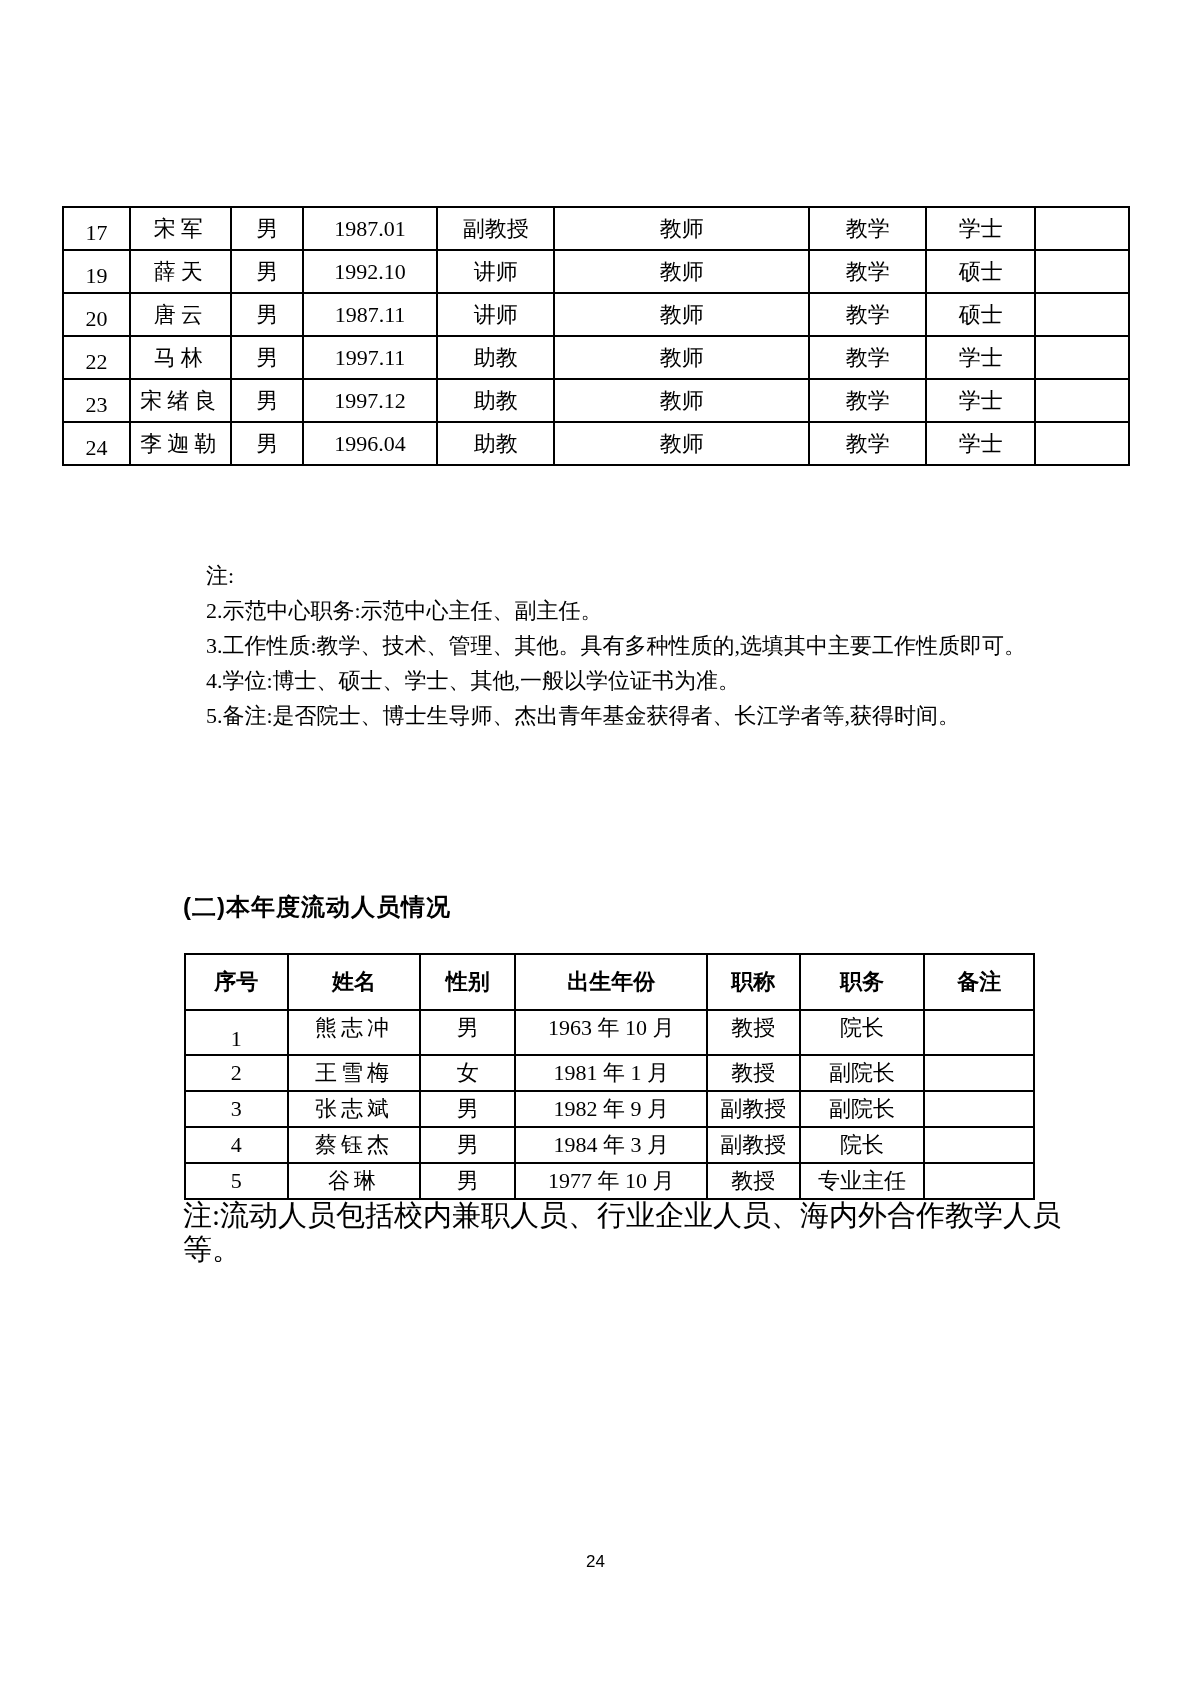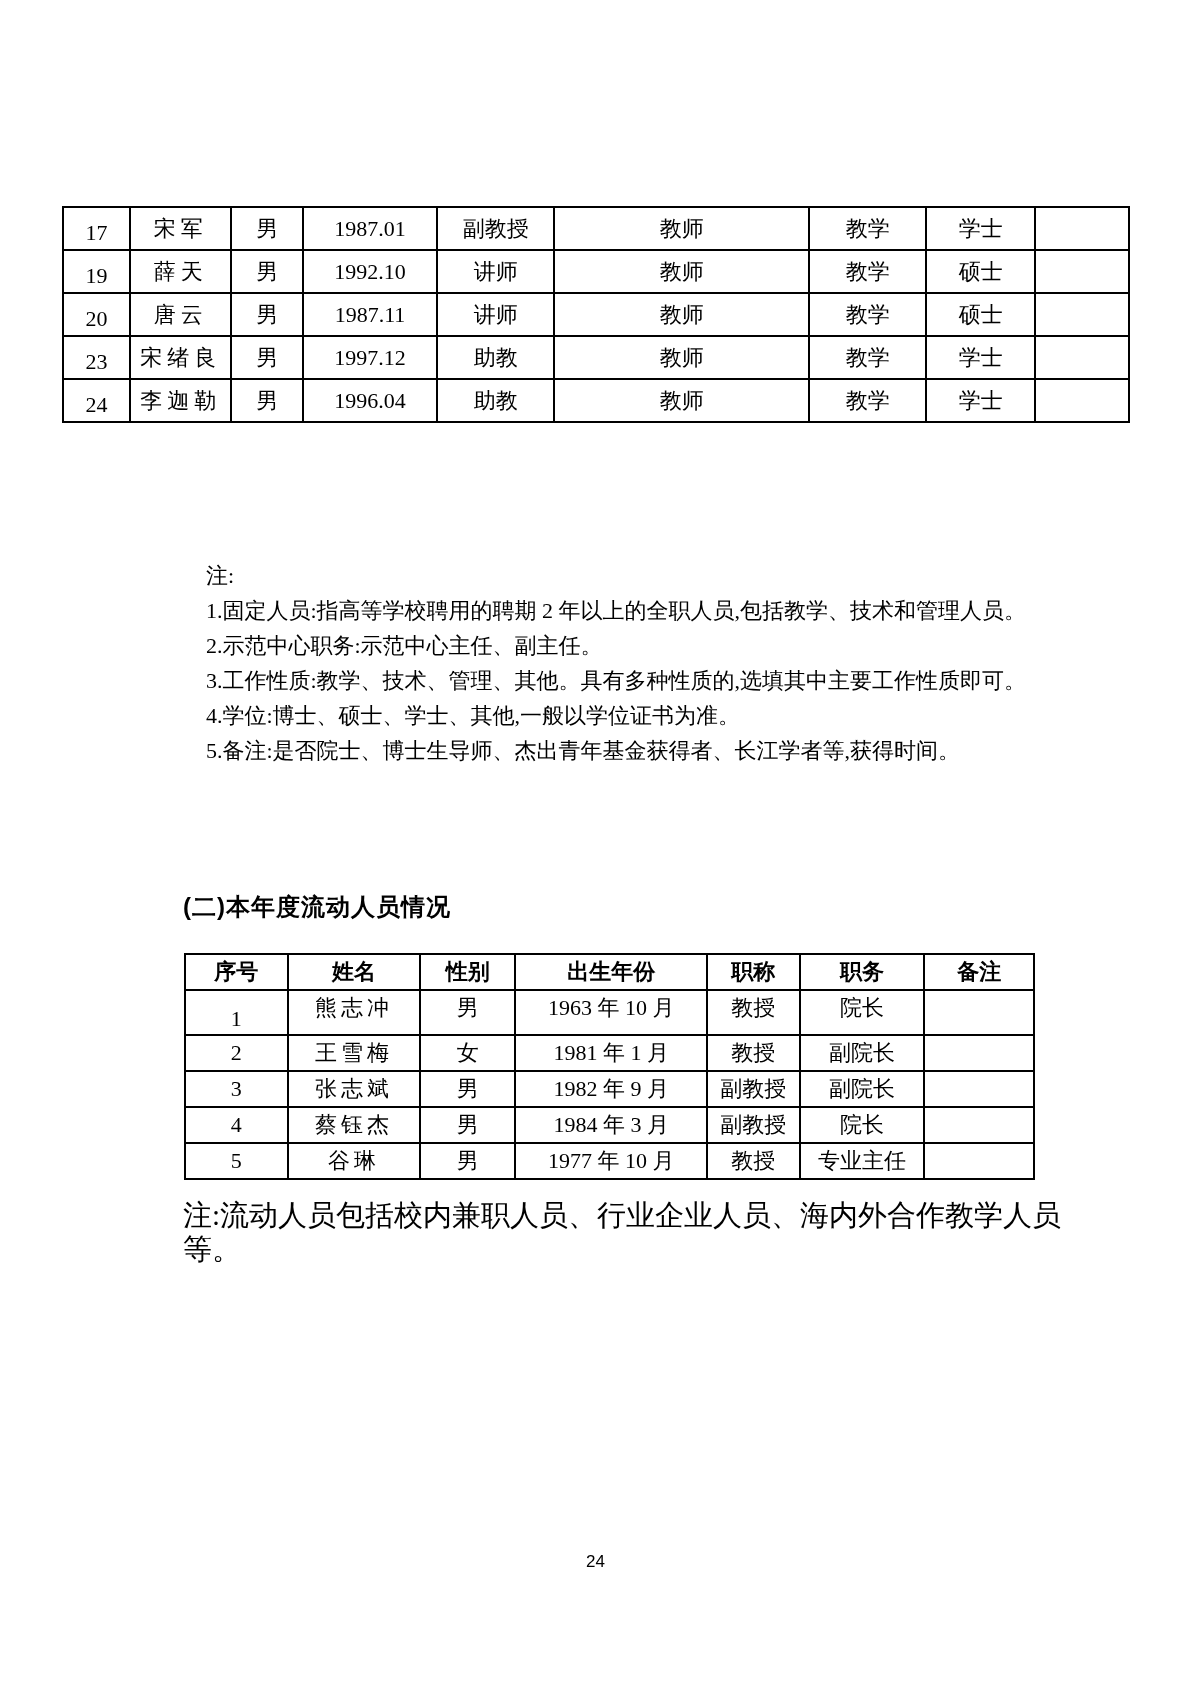--- a/index.html
+++ b/index.html
@@ -65,21 +65,21 @@
     width: 851px;
   }
   .t2 th, .t2 td {
     border: 2px solid #000;
     text-align: center;
     vertical-align: middle;
     font-size: 22px;
     overflow: hidden;
     white-space: nowrap;
   }
-  .t2 thead tr { height: 36px; }
+  .t2 thead tr { height: 56px; }
   .t2 th { font-weight: bold; }
   .t2 tbody tr { height: 36px; }
   .t2 tbody tr:first-child { height: 45px; }
   .t2 tbody tr:first-child td { vertical-align: top; padding-top: 2px; }
   .t2 tbody tr:first-child td.num { vertical-align: bottom; padding-bottom: 2px; }
   .t2 td.name2 { letter-spacing: 4px; border-radius: 20px; }
 
   
   .t2note {
     position: absolute;
@@ -144,20 +144,31 @@
         <td class="name">唐云</td>
         <td>男</td>
         <td>1987.11</td>
         <td>讲师</td>
         <td>教师</td>
         <td>教学</td>
         <td>硕士</td>
         <td></td>
       </tr>
       <tr>
+        <td class="num">22</td>
+        <td class="name">马林</td>
+        <td>男</td>
+        <td>1997.11</td>
+        <td>助教</td>
+        <td>教师</td>
+        <td>教学</td>
+        <td>学士</td>
+        <td></td>
+      </tr>
+      <tr>
         <td class="num">23</td>
         <td class="name">宋绪良</td>
         <td>男</td>
         <td>1997.12</td>
         <td>助教</td>
         <td>教师</td>
         <td>教学</td>
         <td>学士</td>
         <td></td>
       </tr>
@@ -170,21 +181,20 @@
         <td>教师</td>
         <td>教学</td>
         <td>学士</td>
         <td></td>
       </tr>
     </tbody>
   </table>
 
   <div class="notes">
     <p>注:</p>
-    <p>1.固定人员:指高等学校聘用的聘期 2 年以上的全职人员,包括教学、技术和管理人员。</p>
     <p>2.示范中心职务:示范中心主任、副主任。</p>
     <p>3.工作性质:教学、技术、管理、其他。具有多种性质的,选填其中主要工作性质即可。</p>
     <p>4.学位:博士、硕士、学士、其他,一般以学位证书为准。</p>
     <p>5.备注:是否院士、博士生导师、杰出青年基金获得者、长江学者等,获得时间。</p>
   </div>
 
   <div class="heading">(二)本年度流动人员情况</div>
 
   <table class="t2">
     <colgroup>

